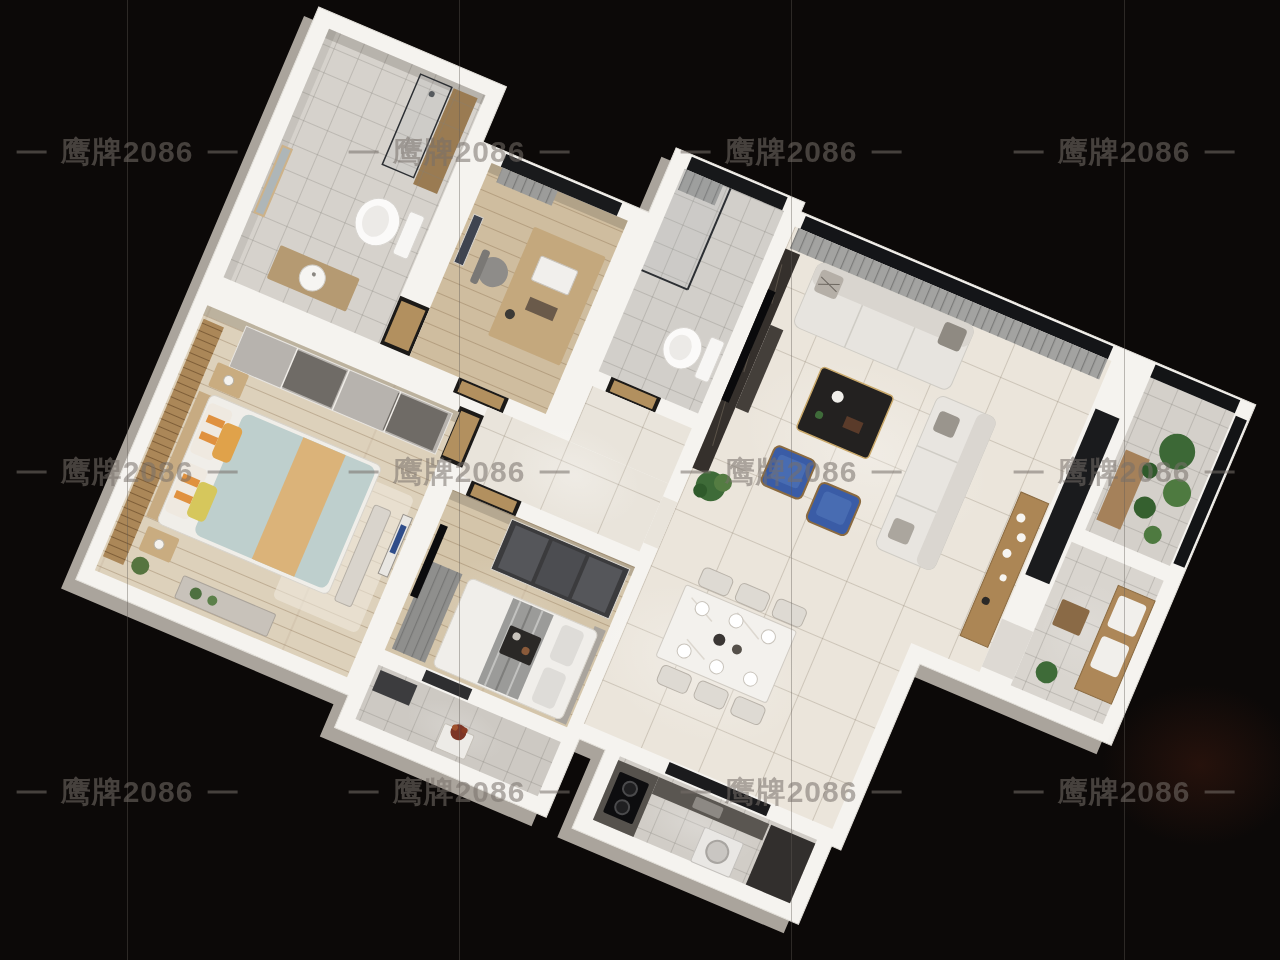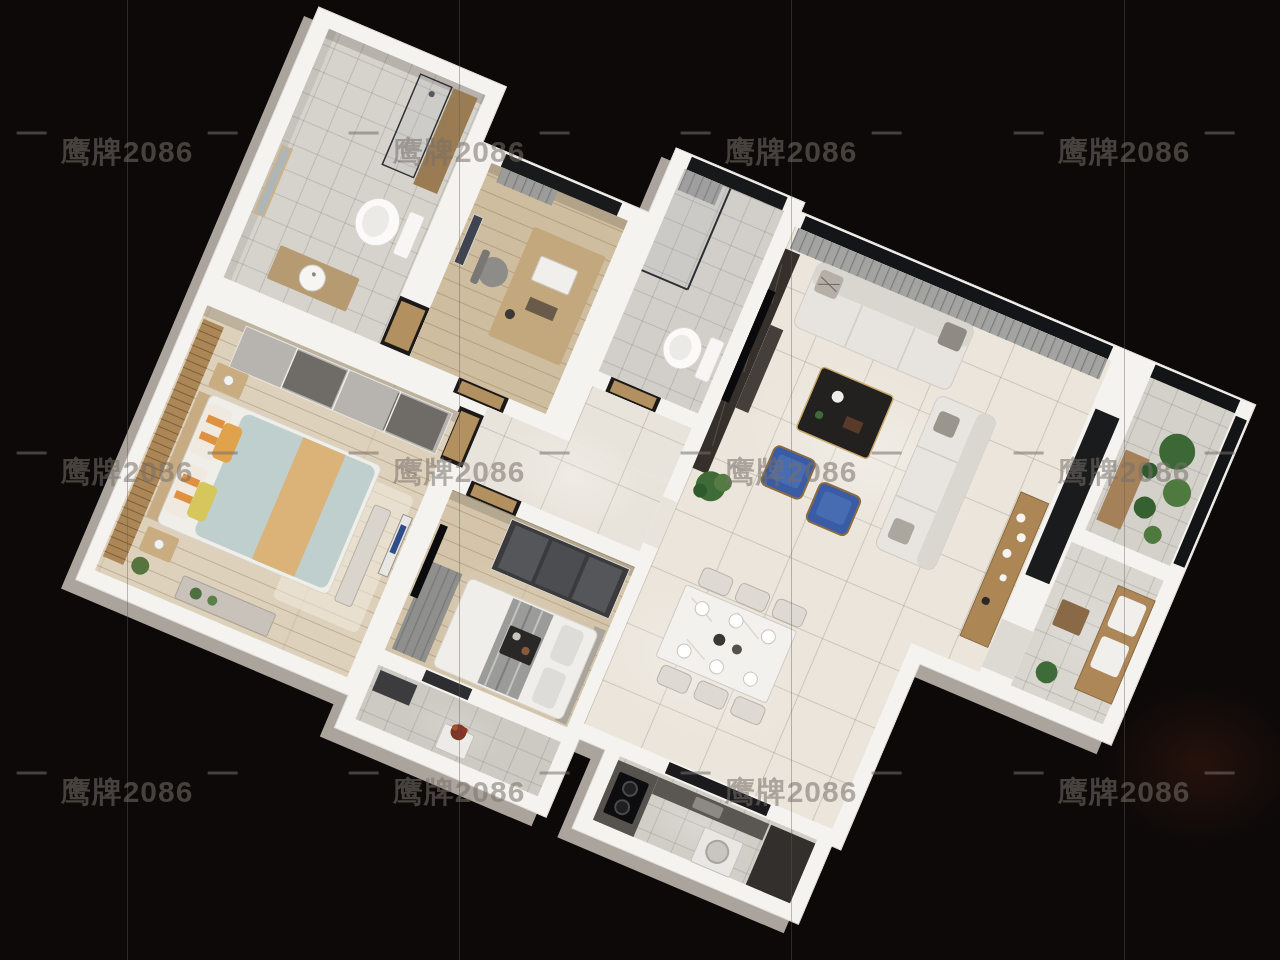--- a/index.html
+++ b/index.html
@@ -5,21 +5,21 @@
   html,body{margin:0;padding:0;background:#000;}
   #stage{
     position:relative;width:1280px;height:960px;overflow:hidden;
     font-family:"Liberation Sans", sans-serif;
   }
   .bg{position:absolute;inset:0;}
   svg{position:absolute;left:0;top:0;}
   .vline{position:absolute;top:0;bottom:0;width:1px;pointer-events:none;}
   .wm{
     position:absolute;transform:translate(-50%,-50%);
-    display:flex;gap:14px;white-space:nowrap;
+    display:flex;align-items:center;gap:14px;white-space:nowrap;
     font-weight:600;letter-spacing:1px;pointer-events:none;z-index:6;
   }
   .wm .dash{display:inline-block;background:currentColor;}
   .corner-glow{
     position:absolute;left:1060px;top:650px;width:280px;height:230px;border-radius:50%;
     background:radial-gradient(closest-side, rgba(80,32,18,0.38), rgba(80,32,18,0) 70%);
     pointer-events:none;z-index:1;
   }
 </style>
 </head>

